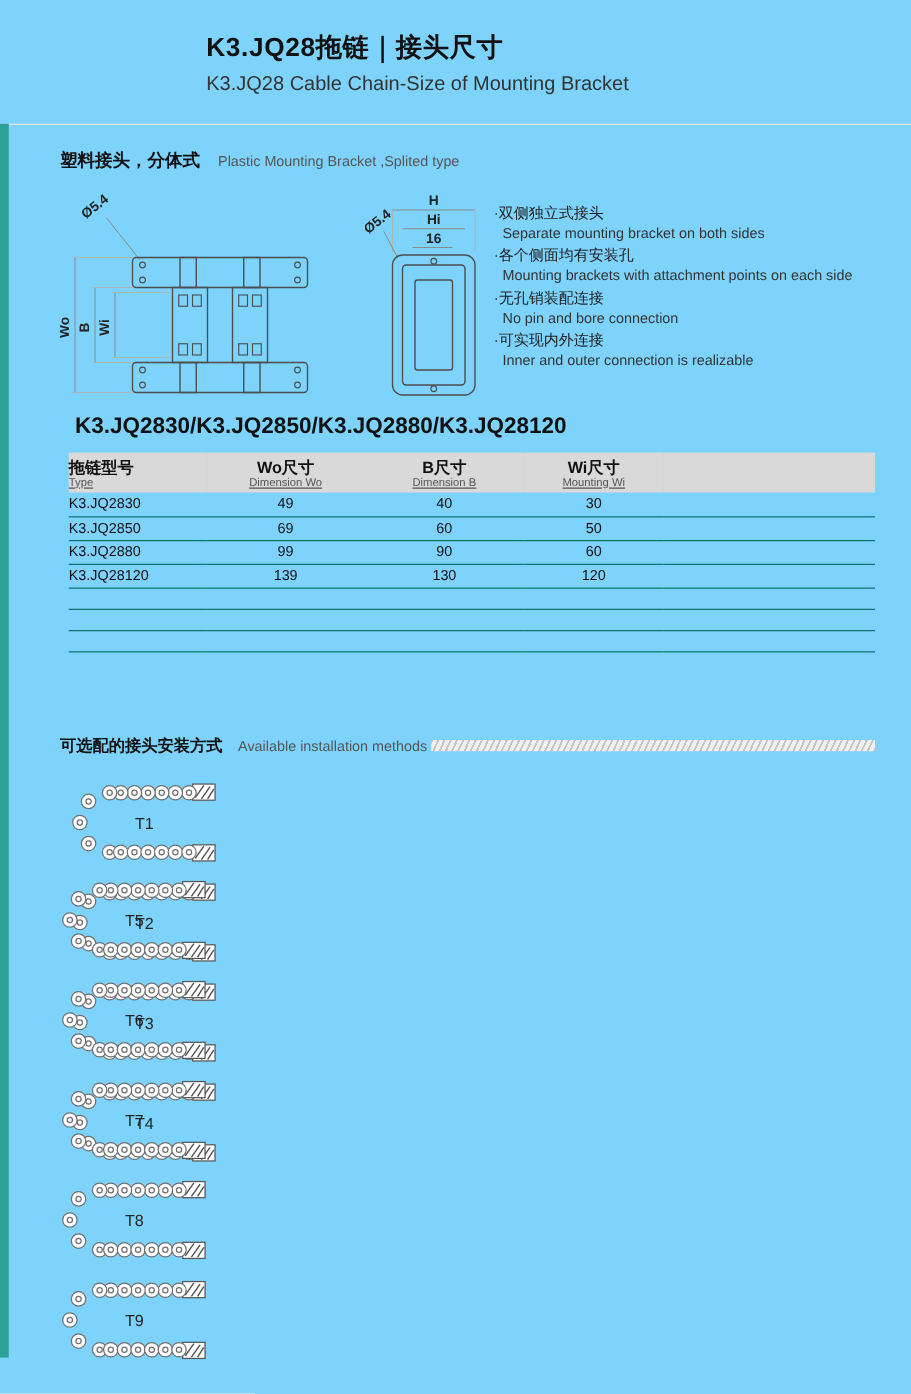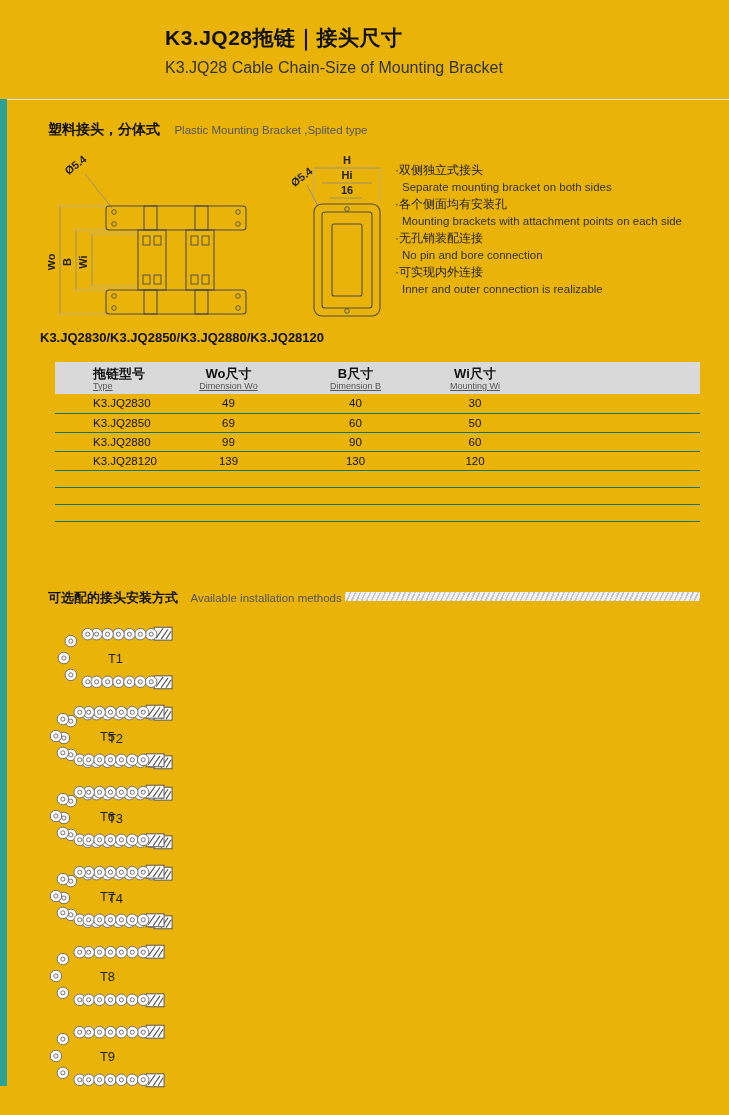--- a/index.html
+++ b/index.html
@@ -1,48 +1,48 @@
 <!DOCTYPE html>
 <html style="--accent_teal: #2ba097; --table_header_bg: #d9d9d9; --table_unit_bg: #ededed;"><head>
 <meta charset="utf-8">
 <style>
   * { margin:0; padding:0; box-sizing:border-box; }
   html,body { background:#fff; }
   body { font-family:"Liberation Sans","DejaVu Sans",sans-serif; }
-  .page { position:relative; width:729px; height:1115px; background:#eab308; overflow:hidden; }
+  .page { position:relative; width:729px; height:1115px; background:#7dd3fc; overflow:hidden; }
 
   .top-rule { position:absolute; left:0; top:99px; width:729px; height:1px; background:#e2e2e2; }
   .accent-bar { position:absolute; left:0; top:99px; width:7px; height:987px; background:var(--accent_teal,#2ba097); }
 
   .header { position:absolute; left:165px; top:24px; }
   .title-zh { font-size:21px; font-weight:bold; color:#111; letter-spacing:.5px; }
   .title-en { font-size:16px; color:#333; margin-top:7px; }
 
   .s1-head { position:absolute; left:48px; top:120px; }
   .h-zh { font-size:14px; font-weight:bold; color:#111; }
   .h-en { font-size:11.5px; color:#555; margin-left:10px; }
 
   .front-view { position:absolute; left:48px; top:152px; }
   .side-view  { position:absolute; left:292px; top:152px; }
 
   .features { position:absolute; left:395px; top:162px; width:334px; }
   .fzh { font-size:12px; color:#222; line-height:17px; }
   .fzh::before { content:"·"; }
   .fen { font-size:11.5px; color:#333; line-height:17px; padding-left:7px; }
 
-  .models { position:absolute; left:40px; top:330px; font-size:13px; font-weight:bold; color:#111; }
+  .models { position:absolute; left:60px; top:330px; font-size:18px; font-weight:bold; color:#111; }
 
   .tablewrap { position:absolute; left:55px; top:362px; width:645px; }
   table { width:100%; border-collapse:collapse; table-layout:fixed; }
   .hrow th { background:var(--table_header_bg,#d9d9d9); vertical-align:middle; height:32px; font-weight:normal; text-align:center; }
   .hz { font-size:13px; font-weight:bold; color:#111; line-height:15px; }
   .he { font-size:9px; color:#555; line-height:10px;text-decoration:underline; }
   .urow td { background:var(--table_unit_bg,#ededed); height:13px; font-size:9px; color:#777; text-align:center; }
   tbody td { height:19px; font-size:11.5px; color:#111; text-align:center; border-bottom:1px solid #0f766e; }
-  td.c1, th.c1 { text-align:left; padding-left:38px; }
+  td.c1, th.c1 { text-align:left; }
   tr.erow td { height:17px; }
 
   .s2-head { position:absolute; left:48px; top:588px; }
   .hatch { position:absolute; left:345px; top:592px; width:355px; height:9px;
            background:repeating-linear-gradient(115deg,#c6c6c6 0 1.5px,#f0f0f0 1.5px 4.5px); }
 
   .chains-row { position:absolute; display:flex;flex-direction:column; }
   .row1 { left:52px; top:618px; }
   .row2 { left:44px; top:696px; }
   .chain { width:126px; height:80px; }

